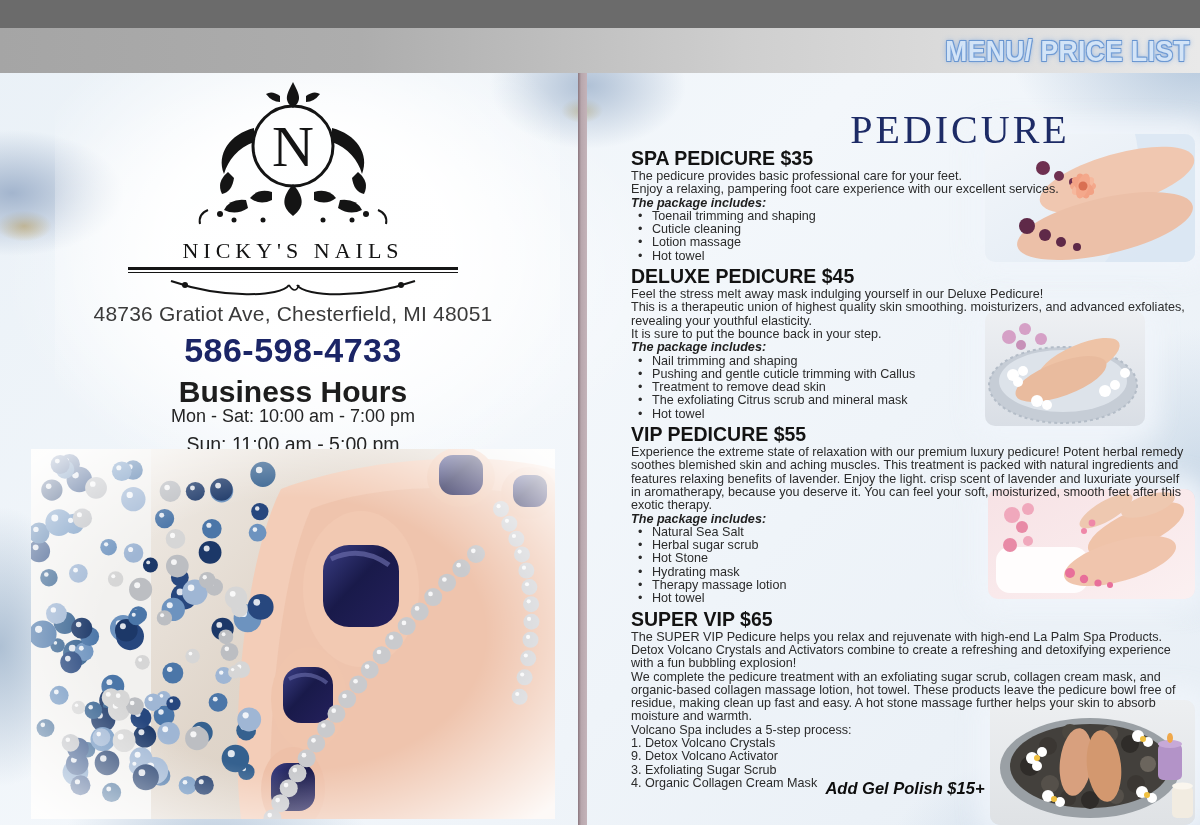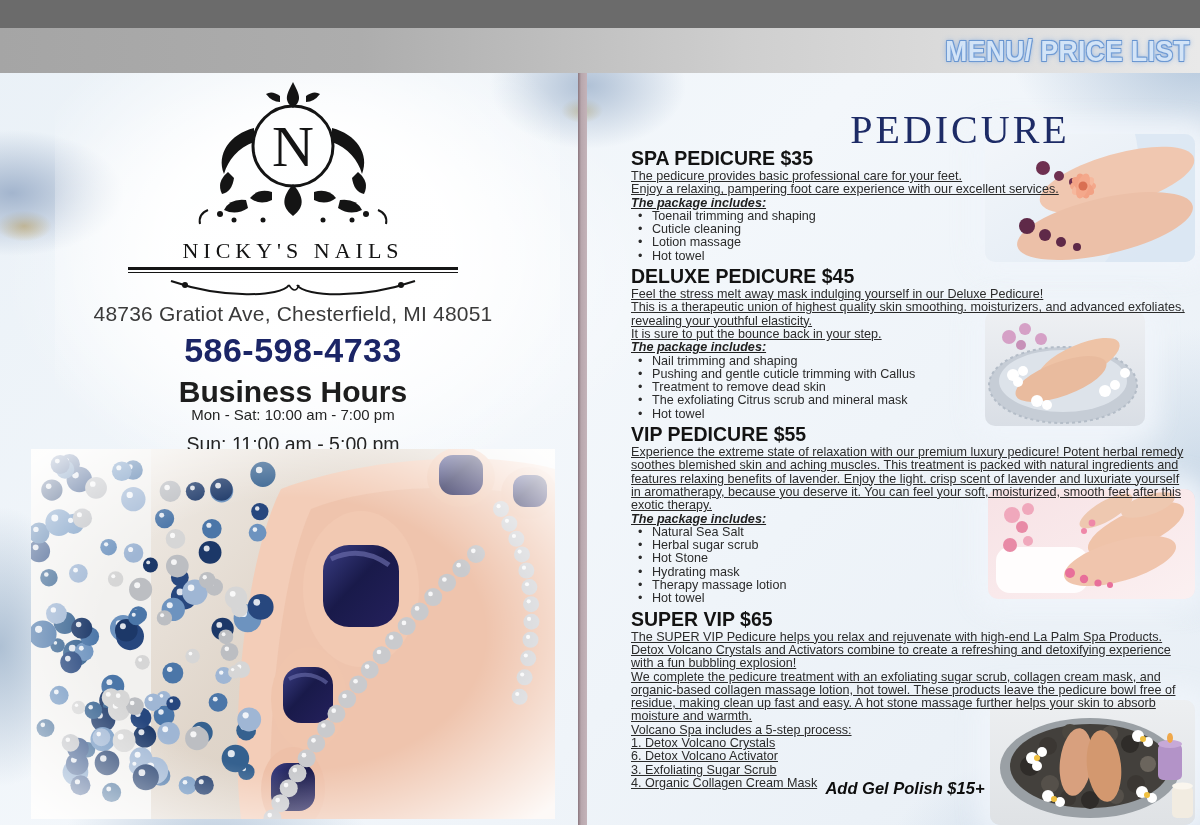--- a/index.html
+++ b/index.html
@@ -40,33 +40,33 @@
     background:radial-gradient(ellipse at 50% 45%, rgba(255,255,255,.95) 40%, rgba(255,255,255,0) 85%);}
   .lp-block{position:absolute;left:28px;width:530px;text-align:center;color:#1c1c1c;}
   .logo-block{top:52px;}
   .logo-name{font-family:"Liberation Serif",serif;font-size:22px;letter-spacing:5px;color:#131313;margin-top:2px;}
   .logo-underline{width:330px;margin:3px auto 0;}
   .logo-underline .u1{height:3px;background:#151515;}
   .logo-underline .u2{height:1px;background:#151515;margin-top:2px;}
   .addr{top:274px;font-size:21px;color:#3a3a3a;letter-spacing:.2px;}
   .phone{top:303px;font-size:34px;font-weight:bold;color:#1b2566;letter-spacing:.5px;}
   .hours-title{top:347px;font-size:30px;font-weight:bold;color:#1d1d1d;}
-  .hours-line1{top:378px;font-size:15px;color:#242424;}
+  .hours-line1{top:378px;font-size:18px;color:#242424;}
   .hours-line2{top:405px;font-size:19.5px;color:#242424;}
   .lp-photo{position:absolute;left:31px;top:421px;width:524px;height:370px;}
   .lp-photo svg{position:absolute;left:0;top:0;}
   .lp-vignette{position:absolute;left:0;top:0;width:100%;height:100%;
     background:radial-gradient(ellipse at 50% 50%, rgba(255,255,255,0) 52%, rgba(255,255,255,.9) 96%);}
   
   .rp-title{position:absolute;left:680px;top:78px;width:560px;text-align:center;
     font-family:"Liberation Serif",serif;font-size:40px;letter-spacing:3px;color:#1d2b66;z-index:3;}
   .menu-text{position:absolute;left:631px;top:117px;width:560px;z-index:2;
     font-size:12.6px;line-height:13.3px;color:#2b2b2b;}
   .svc-h{font-size:19.5px;line-height:22px;font-weight:800;color:#131313;margin:2px 0 1px;font-family:"Liberation Sans",sans-serif;}
-  .svc p{margin:0;text-decoration:underline;}
+  .svc p{margin:0;}
   .inc{font-weight:bold;font-style:italic;color:#1f1f1f;}
   .bullet{display:flex;}
   .bullet .dot{width:14px;padding-left:7px;flex:none;}
   .stepline{margin:0;}
   .footnote{position:absolute;left:790px;top:751px;width:230px;text-align:center;z-index:3;
     font-size:16.5px;font-weight:bold;font-style:italic;color:#0d0d0d;}
   
   .rphoto{position:absolute;z-index:1;border-radius:10px;
     box-shadow:0 0 22px 14px rgba(240,245,250,.85);}
   .rphoto svg{display:block;border-radius:10px;}
@@ -544,21 +544,21 @@
           <span class="dot">•</span>
           <span>Hot towel</span>
         </div>
       </section>
       <section class="svc">
         <h2 class="svc-h">SUPER VIP $65</h2>
         <p>The SUPER VIP Pedicure helps you relax and rejuvenate with high-end La Palm Spa Products. Detox Volcano Crystals and Activators combine to create a refreshing and detoxifying experience with a fun bubbling explosion!</p>
         <p>We complete the pedicure treatment with an exfoliating sugar scrub, collagen cream mask, and organic-based collagen massage lotion, hot towel. These products leave the pedicure bowl free of residue, making clean up fast and easy. A hot stone massage further helps your skin to absorb moisture and warmth.</p>
         <p>Volcano Spa includes a 5-step process:</p>
         <p class="stepline">1. Detox Volcano Crystals</p>
-        <p class="stepline">6. Detox Volcano Activator</p>
+        <p class="stepline">9. Detox Volcano Activator</p>
         <p class="stepline">3. Exfoliating Sugar Scrub</p>
         <p class="stepline">4. Organic Collagen Cream Mask</p>
       </section>
     </div>
   <div class="footnote">Add Gel Polish $15+</div>
 
   <div class="rphoto" id="photo-spa">
     <svg width="210" height="128" viewBox="0 0 210 128">
       <defs>
           <linearGradient id="bg1" x1="0" y1="0" x2="1" y2="1">

